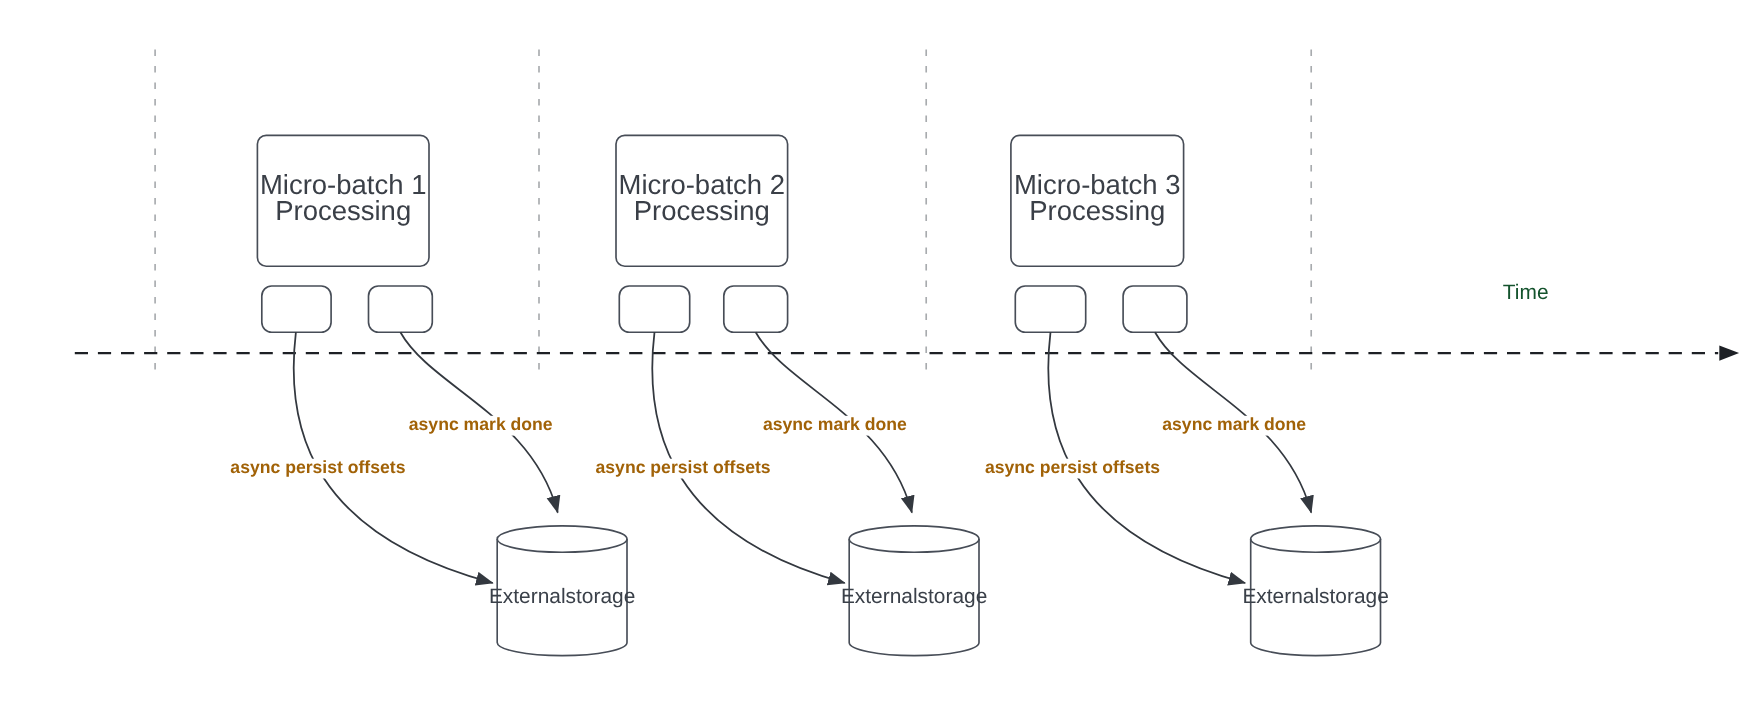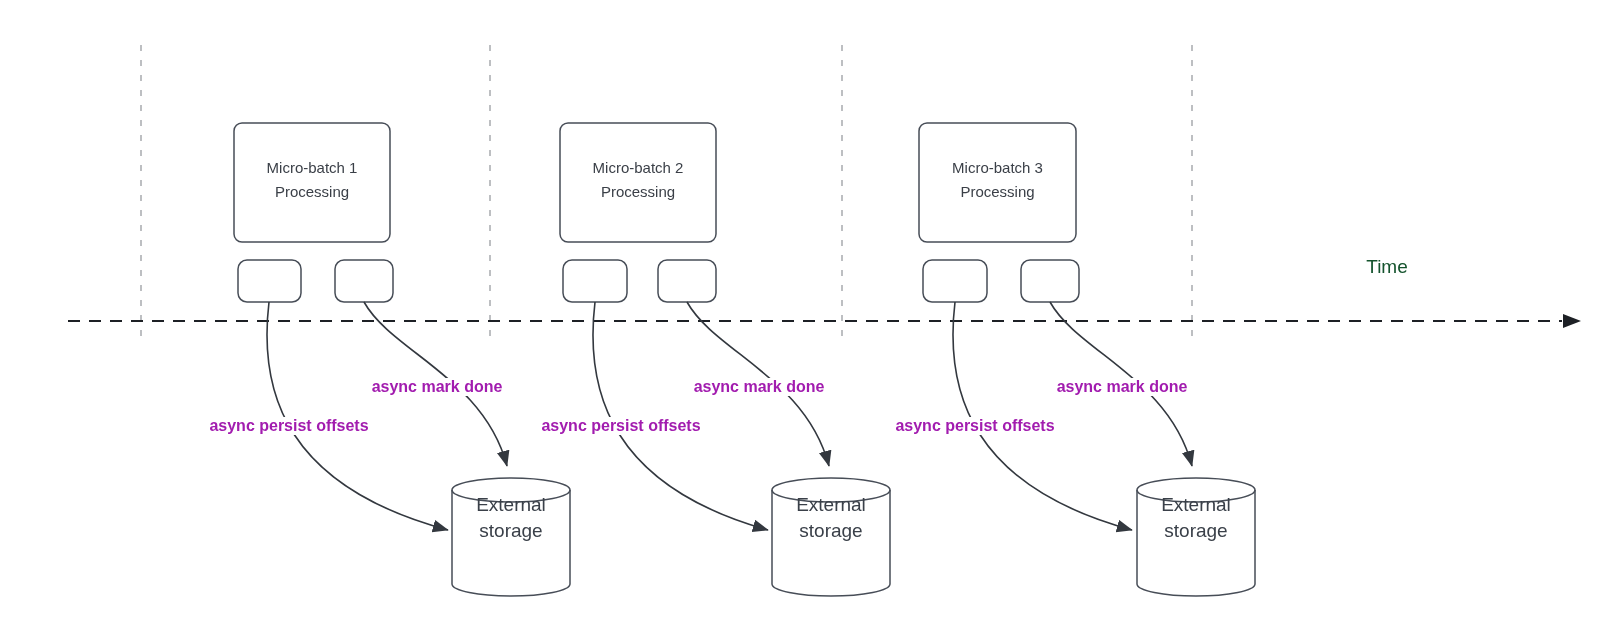--- a/index.html
+++ b/index.html
@@ -3,31 +3,31 @@
 <meta charset="utf-8">
 <style>
   html,body{margin:0;padding:0;background:#fff;}
   .canvas{
     position:relative;width:1600px;height:642px;background:#fff;
     font-family:"Liberation Sans",sans-serif;overflow:hidden;
   }
   .canvas > svg{position:absolute;left:0;top:0;}
   .box-title{
     position:absolute;display:flex;flex-direction:column;align-items:center;
-    justify-content:center;text-align:center;font-size:15px;line-height:24px;
+    justify-content:center;text-align:center;font-size:25px;line-height:24px;
     color:#3a3f47;padding-bottom:6px;box-sizing:border-box;
   }
   .storage-label{
-    position:absolute;display:flex;flex-direction:column;align-items:center;
-    text-align:center;font-size:19px;line-height:26px;
+    position:absolute;display:flex;flex-direction:row;align-items:center;
+    justify-content:center;text-align:center;font-size:19px;line-height:26px;
     color:#3a4049;
   }
   .edge-label{
     position:absolute;transform:translate(-50%,-50%);font-size:16px;
-    font-weight:700;color:#a21caf;background:#fff;padding:0 3px;
+    font-weight:700;color:#a16207;background:#fff;padding:0 3px;
     white-space:nowrap;
   }
   .time-label{
     position:absolute;transform:translate(-50%,-50%);font-size:19px;
     color:#14532d;white-space:nowrap;
   }
 </style>
 </head>
 <body>
 

